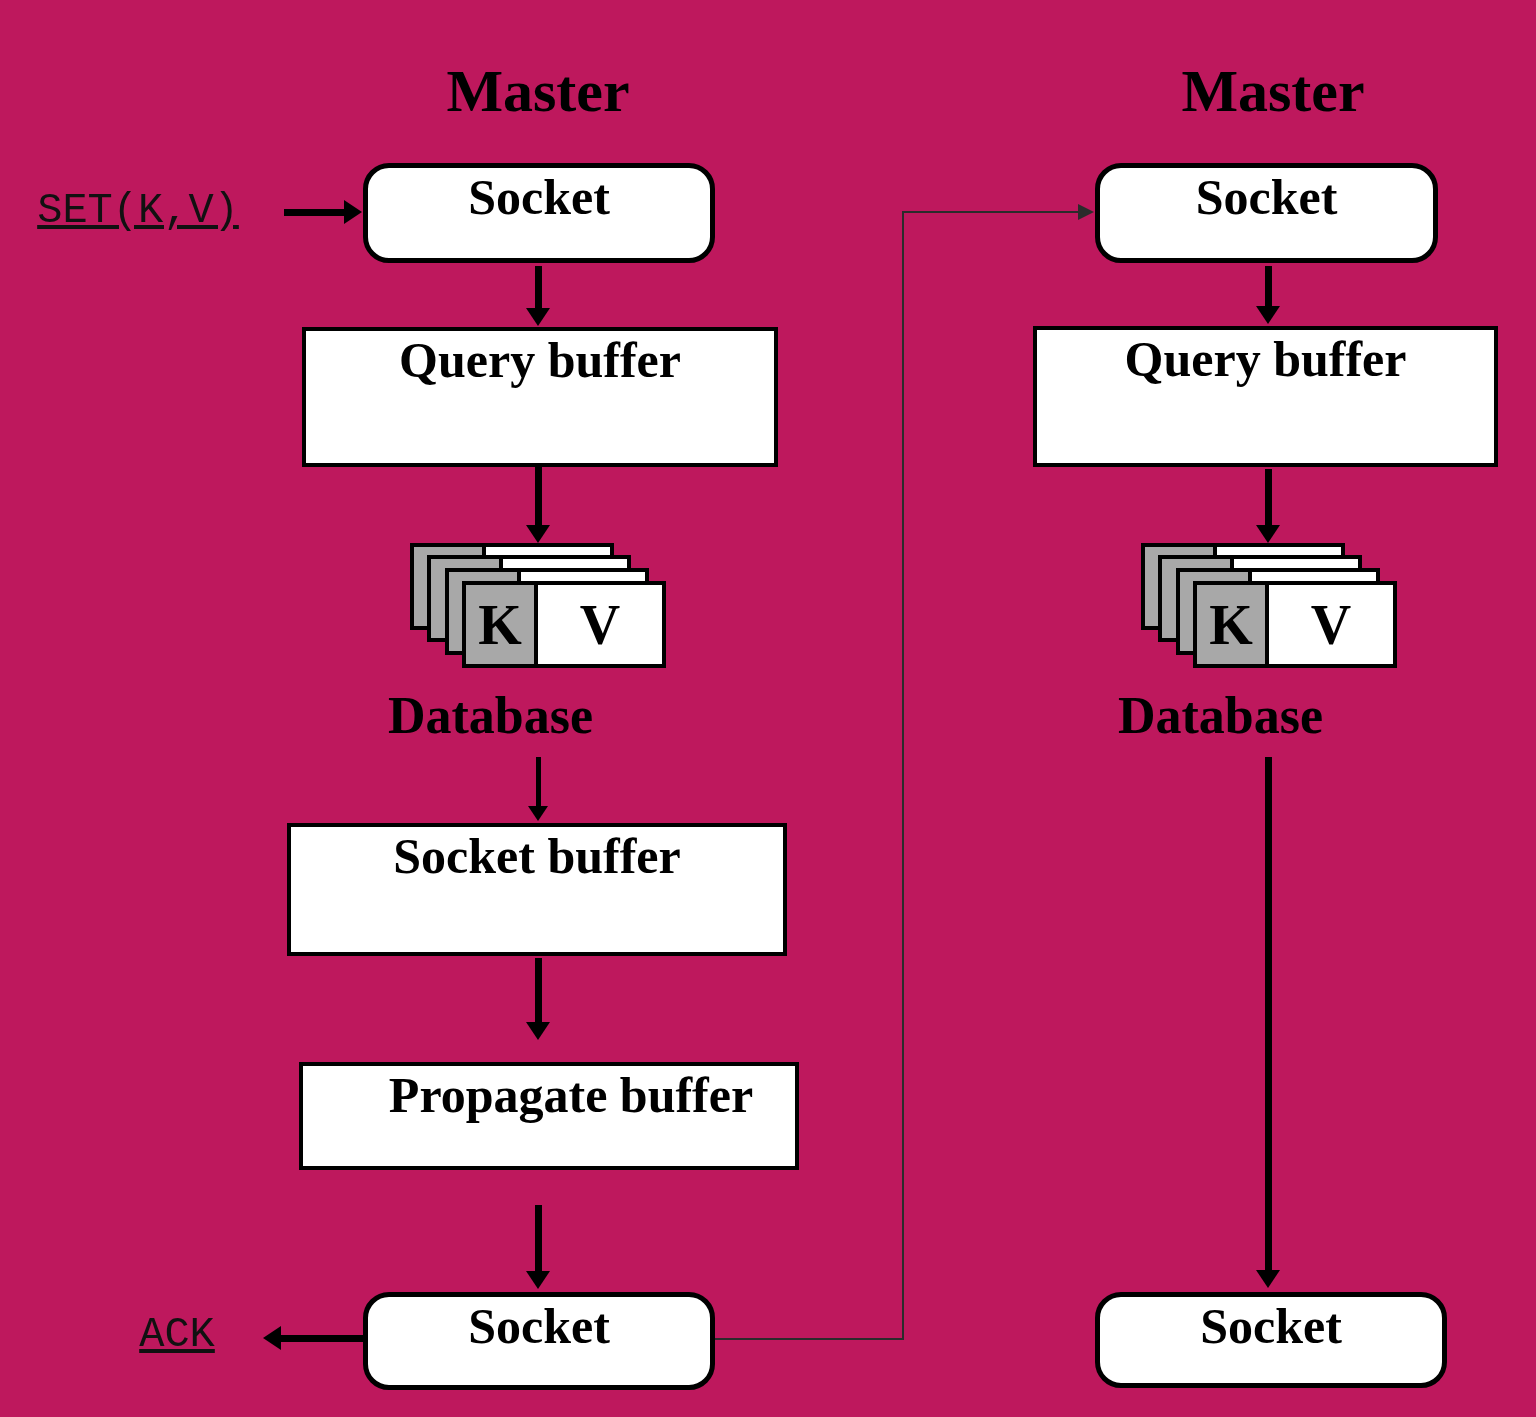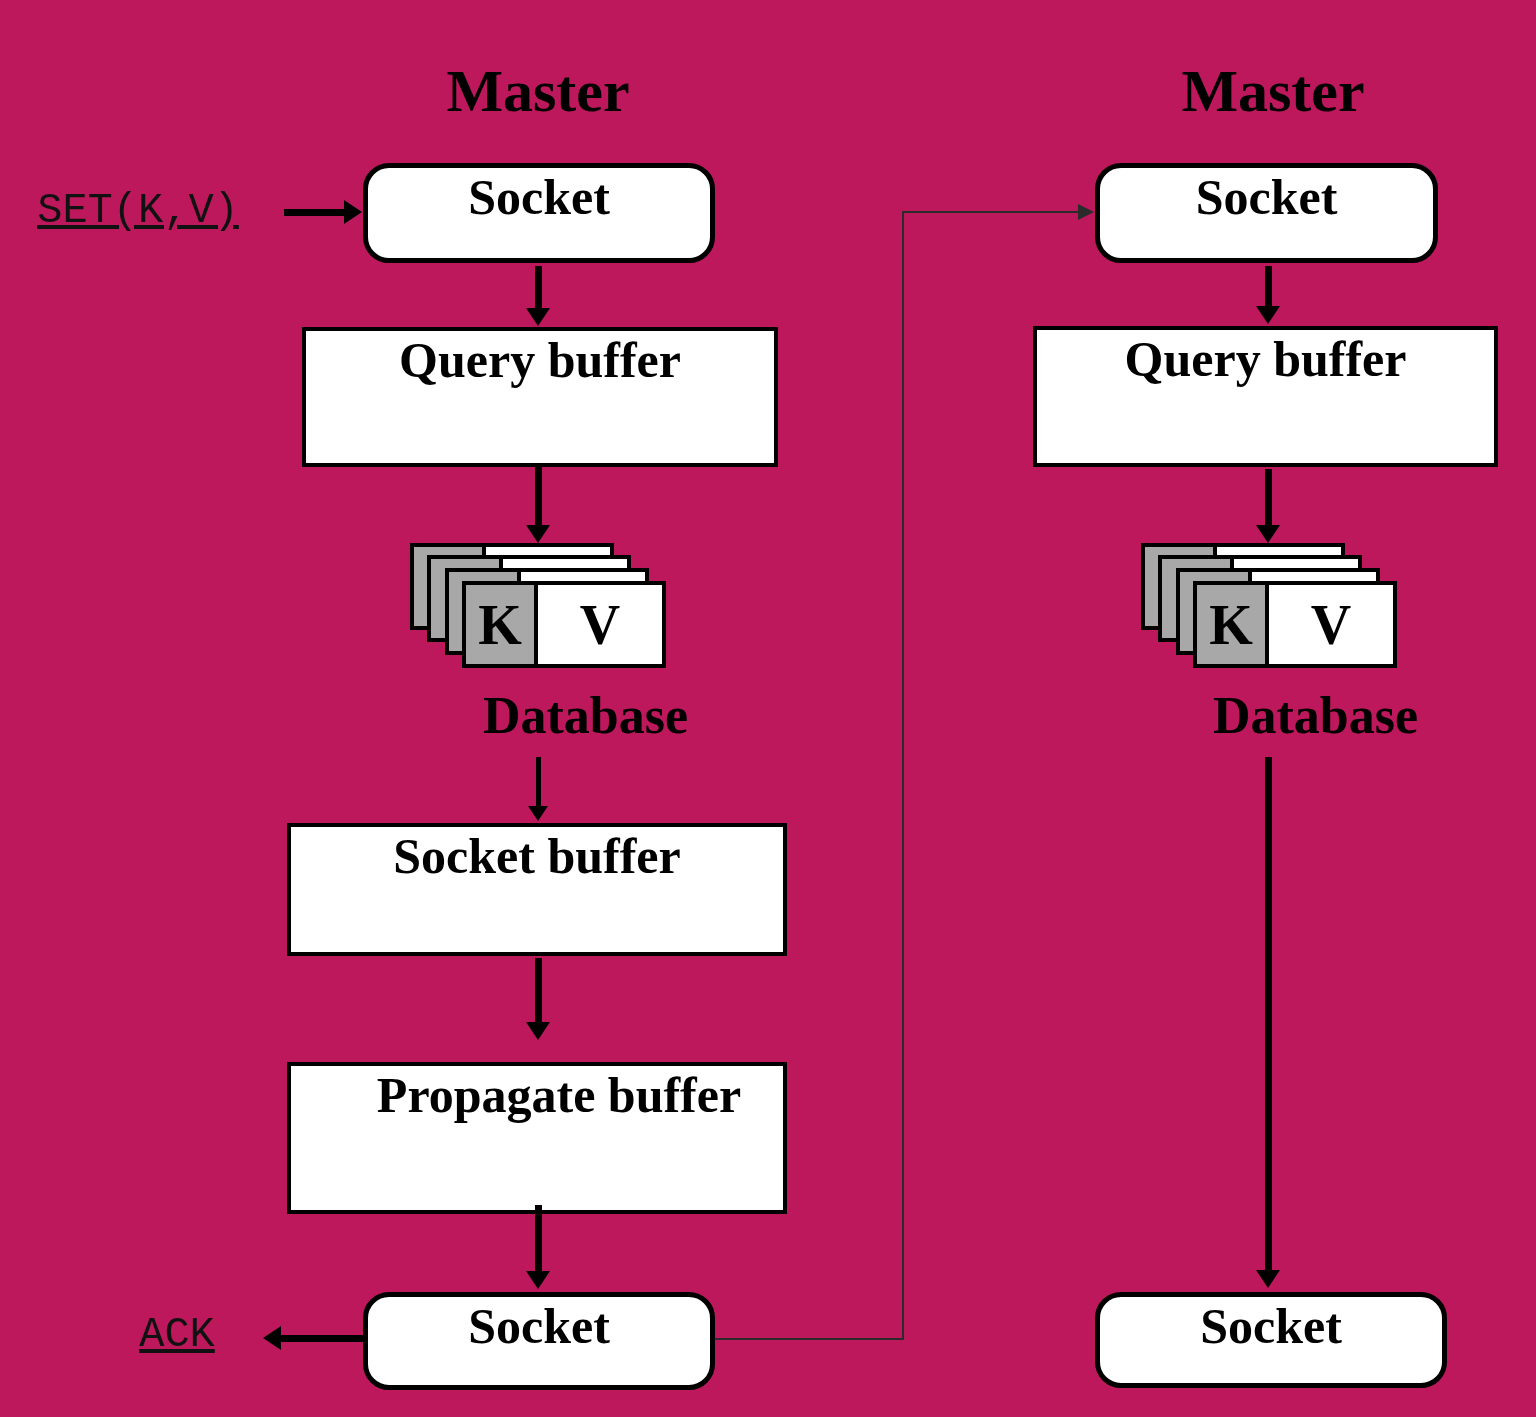--- a/index.html
+++ b/index.html
@@ -41,21 +41,21 @@
     font-size: 42px;
     color: #111;
     text-align: center;
     white-space: nowrap;
     line-height: 1;
     text-decoration: underline;
   }
   .db-label {
     font-weight: bold;
     font-size: 52px;
-    text-align: right;
+    text-align: left;
     line-height: 1;
   }
 
   
   .varrow { position: absolute; width: 24px; }
   .varrow .sh { position: absolute; left: 8.5px; width: 7px; top: 0; bottom: 14px; background: #000; }
   .varrow .hd { position: absolute; bottom: 0; left: 0; width: 0; height: 0;
     border-left: 12px solid transparent; border-right: 12px solid transparent;
     border-top: 18px solid #000; }
   .varrow.thin { width: 20px; }
@@ -153,21 +153,21 @@
 
   <div class="abs node" style="left:287px; top:823px; width:500px; height:133px;">
     <span>Socket buffer</span>
   </div>
 
   <div class="varrow" style="left:526px; top:958px; height:82px;">
       <div class="sh"></div>
       <div class="hd"></div>
     </div>
 
-  <div class="abs node" style="left:287px; top:1062px; width:500px; height:152px;padding-left:44px;">
+  <div class="abs node" style="left:299px; top:1062px; width:500px; height:108px;padding-left:44px;">
     <span>Propagate buffer</span>
   </div>
 
   <div class="varrow" style="left:526px; top:1205px; height:84px;">
       <div class="sh"></div>
       <div class="hd"></div>
     </div>
 
   <div class="abs node rounded" style="left:363px; top:1292px; width:352px; height:98px;">
     <span>Socket</span>

